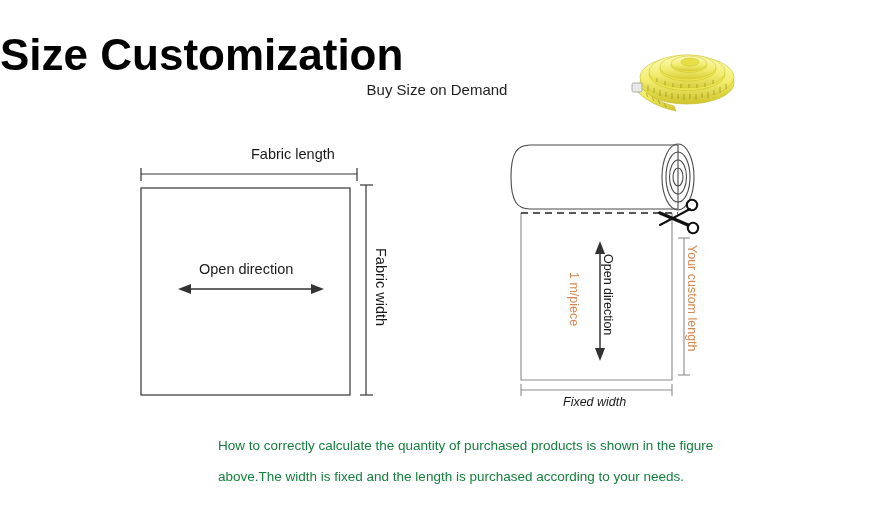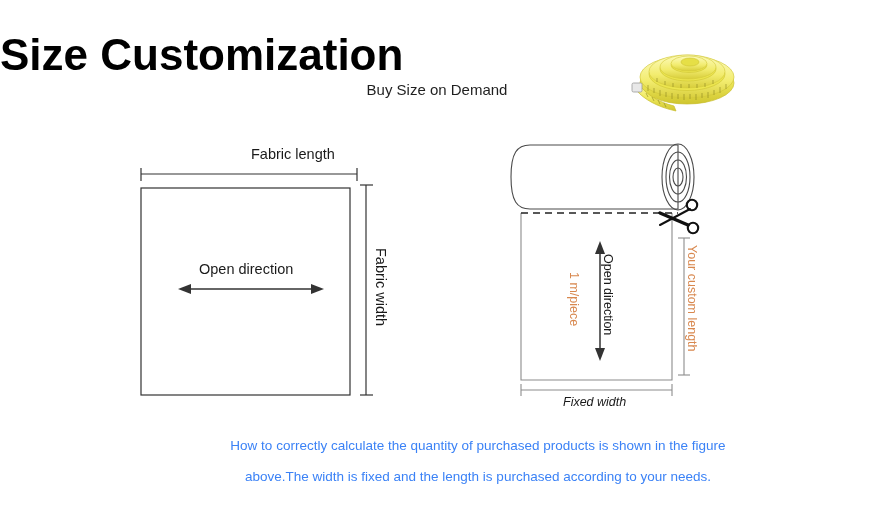--- a/index.html
+++ b/index.html
@@ -90,23 +90,23 @@
   }
   .orange { color: #d8884f; }
 
   
   .caption {
     position: absolute;
     left: 218px;
     top: 430px;
     width: 520px;
     font-size: 13.5px;
-    color: #3b82f6;
+    color: #15803d;
     line-height: 31px;
-    text-align: center;
+    text-align: left;
   }
 </style>
 </head>
 <body>
 
 <div class="page">
 
   <div class="title">Size Customization</div>
   <div class="subtitle">Buy Size on Demand</div>
 

